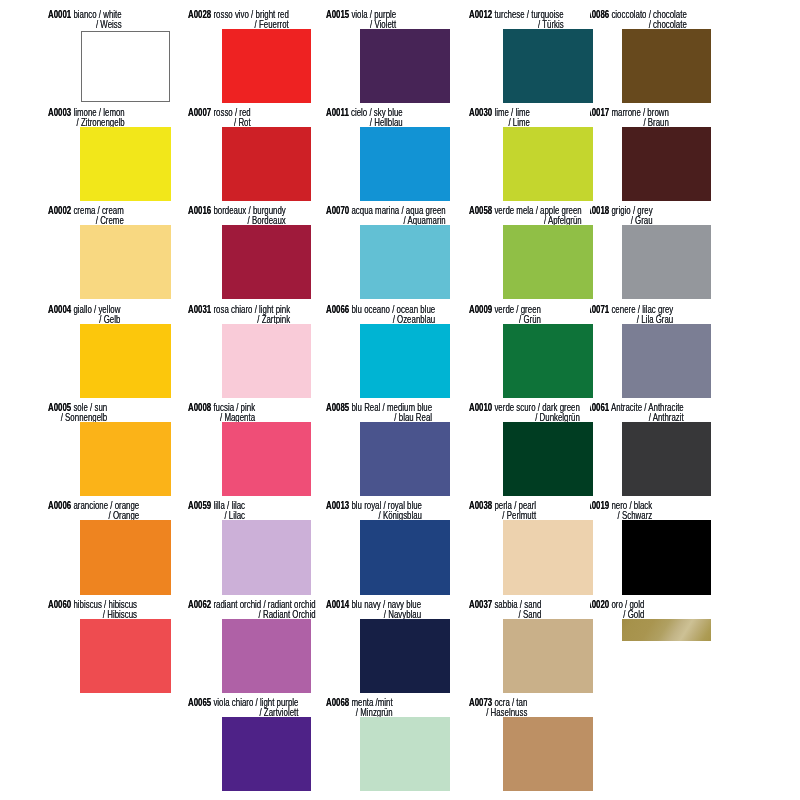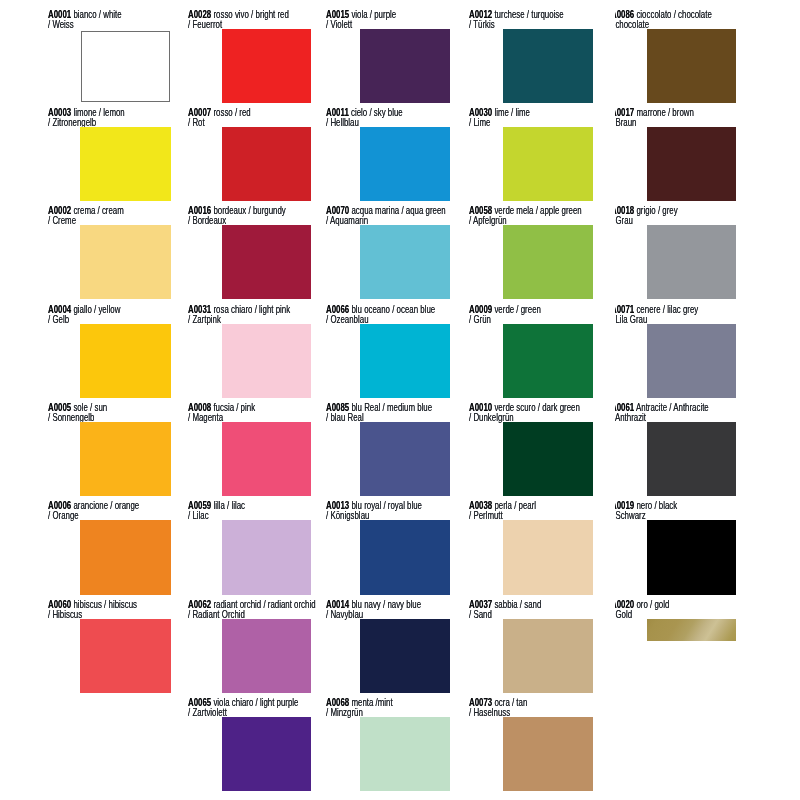--- a/index.html
+++ b/index.html
@@ -1,20 +1,20 @@
 <!DOCTYPE html>
 <html><head>
 <meta charset="utf-8">
 <style>
 html,body{margin:0;padding:0;}
 body{width:800px;height:800px;background:#ffffff;overflow:hidden;
      font-family:"Liberation Sans",sans-serif;}
 .sheet{position:relative;width:800px;height:800px;background:#ffffff;}
-.col{position:absolute;top:0;left:0;width:800px;height:641px;}
-.col.clipped{left:615px;width:179.6px;overflow:hidden;}
+.col{position:absolute;top:0;left:0;width:800px;height:641px;text-align:right;}
+.col.clipped{left:590px;width:179.6px;overflow:hidden;}
 .cell{position:absolute;left:0;top:0;}
 .swatch{position:absolute;}
 .swatch.bordered{box-sizing:border-box;border:1px solid #6e6e6e;background:#ffffff;}
 .label{position:absolute;white-space:nowrap;font-size:11.40px;line-height:9.90px;
        color:#22262c;text-shadow:0 0 0.22px rgba(25,29,36,0.85);transform:scaleX(0.692);transform-origin:0 0;}
 .label .code{font-weight:bold;color:#0a0b0d;}
 </style>
 </head>
 <body>
 

